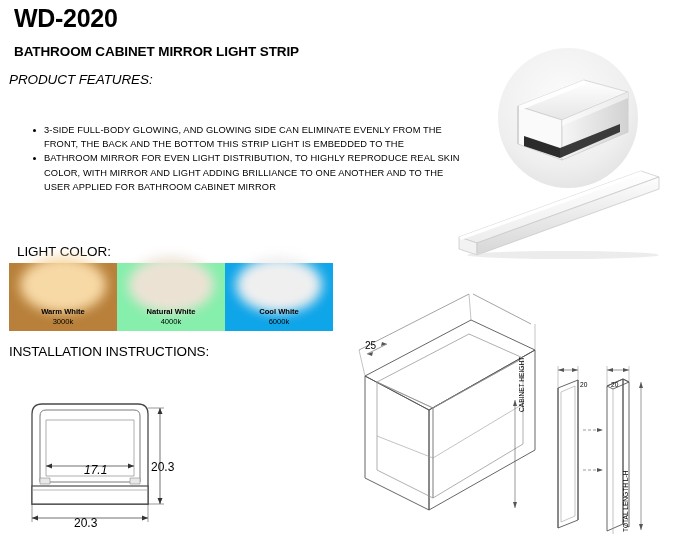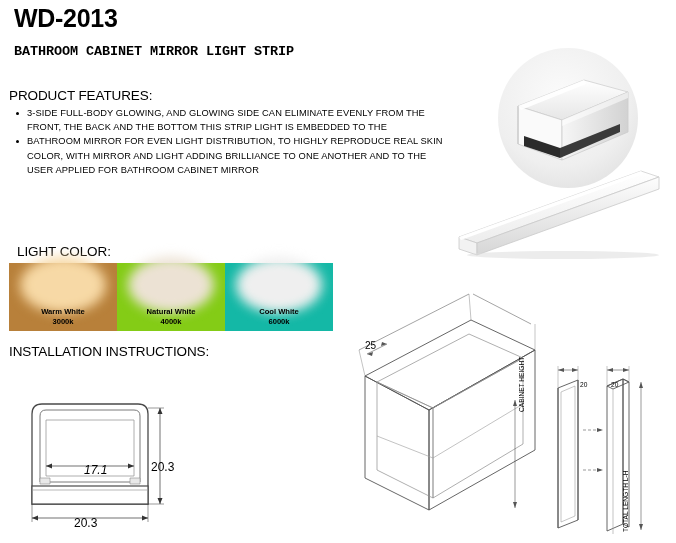--- a/index.html
+++ b/index.html
@@ -28,33 +28,33 @@
     font-size: 25px;
     font-weight: bold;
     letter-spacing: -0.3px;
   }
   .subtitle {
     position: absolute;
     left: 14px; top: 44px;
     font-size: 13.5px;
     font-weight: bold;
     letter-spacing: -0.1px;
-    font-family: Liberation Mono, monospace;
   }
   .features-heading {
     position: absolute;
-    left: 9px; top: 88px;
+    left: 9px; top: 72px;
     font-size: 13.5px;
     letter-spacing: -0.1px;
+    font-style: italic;
   }
   .features-list {
     position: absolute;
     left: 9px; top: 106px;
     width: 440px;
-    margin: 0;
+    margin: 17px;
     padding: 0;
     list-style: none;
   }
   .features-list li {
     position: relative;
     padding-left: 18px;
     font-size: 9.3px;
     line-height: 14.2px;
     letter-spacing: 0.1px;
   }
@@ -89,42 +89,42 @@
   .swatch .glow {
     position: absolute;
     left: 50%; top: -6px;
     transform: translateX(-50%);
     width: 86px; height: 56px;
     border-radius: 50%;
     filter: blur(6px);
   }
   .sw-warm { background: #b8803a; }
   .sw-warm .glow { background: #f7d9a6; }
-  .sw-natural { background: #84cc16; }
+  .sw-natural { background: #86efac; }
   .sw-natural .glow { background: #ece2d4; }
-  .sw-cool { background: #14b8a6; }
+  .sw-cool { background: #0ea5e9; }
   .sw-cool .glow { background: #efefef; }
 
   .swatch .lbl {
     position: absolute;
     left: 0; right: 0;
     bottom: 14px;
     text-align: center;
     font-size: 7.6px;
     font-weight: bold;
     color: #000;
     line-height: 11px;
   }
   .swatch .kelvin {
     position: absolute;
     left: 0; right: 0;
     bottom: 4px;
     text-align: center;
     font-size: 7.6px;
-    font-weight: bold;
+    font-weight: normal;
     color: #000;
     line-height: 11px;
   }
 
   .install-heading {
     position: absolute;
     left: 9px; top: 344px;
     font-size: 13.5px;
     letter-spacing: -0.1px;
   }
@@ -198,21 +198,21 @@
     transform: rotate(-90deg);
     transform-origin: left top;
     white-space: nowrap;
   }
 </style>
 </head>
 <body>
 
 <div class="page">
 
-  <div class="title">WD-2013</div>
+  <div class="title">WD-2020</div>
   <div class="subtitle">BATHROOM CABINET MIRROR LIGHT STRIP</div>
 
   <div class="features-heading">PRODUCT FEATURES:</div>
   <ul class="features-list">
     <li>3-SIDE FULL-BODY GLOWING, AND GLOWING SIDE CAN ELIMINATE EVENLY FROM THE FRONT, THE BACK AND THE BOTTOM THIS STRIP LIGHT IS EMBEDDED TO THE</li>
     <li>BATHROOM MIRROR FOR EVEN LIGHT DISTRIBUTION, TO HIGHLY REPRODUCE REAL SKIN COLOR, WITH MIRROR AND LIGHT ADDING BRILLIANCE TO ONE ANOTHER AND TO THE USER APPLIED FOR BATHROOM CABINET MIRROR</li>
   </ul>
 
   <div class="light-color-heading">LIGHT COLOR:</div>
 

